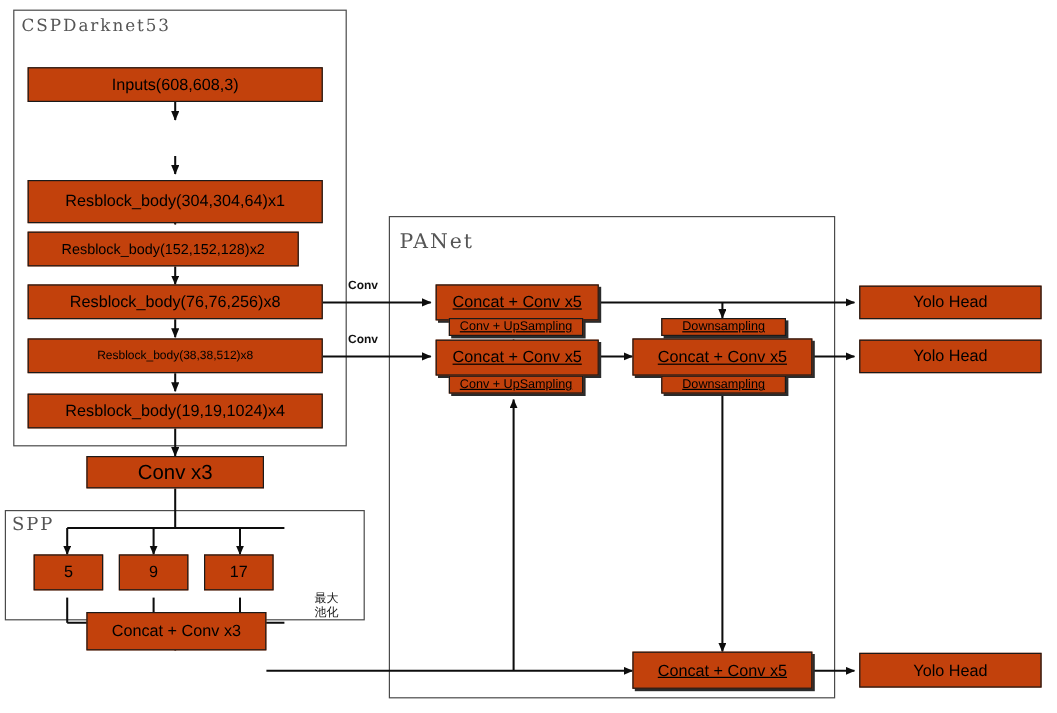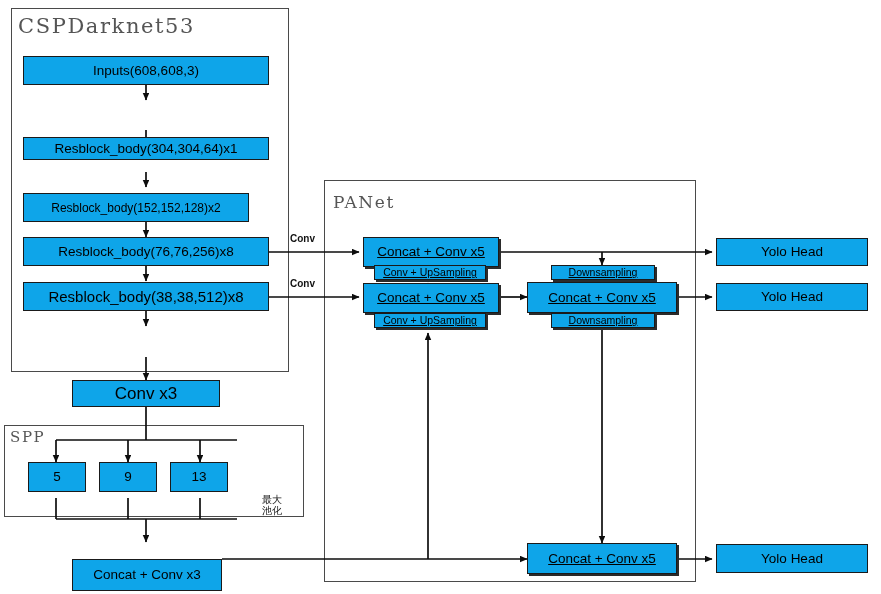--- a/index.html
+++ b/index.html
@@ -22,21 +22,21 @@
     font-family:"DejaVu Serif","Liberation Serif",serif;
     color:#555555;
     letter-spacing:1.6px;
     white-space:nowrap;
   }
 
   
   .box{
     position:absolute;
     box-sizing:border-box;
-    background:#0ea5e9;
+    background:#c2410c;
     border:1.6px solid #1a1a1a;
     display:flex;align-items:center;justify-content:center;
     color:#000000;
     white-space:nowrap;
     line-height:1;
   }
   .box.shadow{ box-shadow:2px 2px 0 0 #2b2b2b;text-decoration:underline; }
   .box.small{ font-size:10.5px; border-width:1.3px; }
 
   .edge-label{
@@ -66,21 +66,21 @@
   }
   svg{position:absolute;left:0;top:0;overflow:visible;}
   .ln{stroke:#0d0d0d;stroke-width:1.7;fill:none;}
 </style>
 </head>
 <body>
 
 <div id="canvas">
 
   <div class="group" style="left:11px;top:8px;width:278px;height:364px;"></div>
-  <div class="group-title" style="left:18px;top:14px;font-size:21px;">CSPDarknet53</div>
+  <div class="group-title" style="left:18px;top:14px;font-size:14px;">CSPDarknet53</div>
 
   <div class="group" style="left:4px;top:425px;width:300px;height:92px;"></div>
   <div class="group-title" style="left:10px;top:428px;font-size:15px;">SPP</div>
 
   <div class="group" style="left:324px;top:180px;width:372px;height:402px;"></div>
   <div class="group-title" style="left:333px;top:192px;font-size:17px;">PANet</div>
 
   <svg width="881" height="594">
     <defs>
       <marker id="ah" markerWidth="9" markerHeight="9" refX="7.4" refY="3.4" orient="auto" markerUnits="userSpaceOnUse">
@@ -130,36 +130,37 @@
     <path class="ln" d="M499,297 L527,297" marker-end="url(#ah)"></path>
 
     <path class="ln" d="M677,297 L712,297" marker-end="url(#ah)"></path>
 
     <path class="ln" d="M602,328 L602,543" marker-end="url(#ah)"></path>
 
     <path class="ln" d="M677,559 L712,559" marker-end="url(#ah)"></path>
   </svg>
 
   <div class="box" style="left:23px;top:56px;width:246px;height:29px;font-size:13.5px;">Inputs(608,608,3)</div>
-  <div class="box" style="left:23px;top:137px;width:246px;height:23px;font-size:13.5px;text-align:right;">Resblock_body(304,304,64)x1</div>
+  <div class="box" style="left:23px;top:150px;width:246px;height:36px;font-size:13.5px;text-align:right;">Resblock_body(304,304,64)x1</div>
   <div class="box" style="left:23px;top:193px;width:226px;height:29px;font-size:12px;">Resblock_body(152,152,128)x2</div>
   <div class="box" style="left:23px;top:237px;width:246px;height:29px;font-size:13.5px;">Resblock_body(76,76,256)x8</div>
-  <div class="box" style="left:23px;top:282px;width:246px;height:29px;font-size:15px;">Resblock_body(38,38,512)x8</div>
+  <div class="box" style="left:23px;top:282px;width:246px;height:29px;font-size:10px;">Resblock_body(38,38,512)x8</div>
+  <div class="box" style="left:23px;top:328px;width:246px;height:29px;font-size:13.5px;">Resblock_body(19,19,1024)x4</div>
 
   <div class="box" style="left:72px;top:380px;width:148px;height:27px;font-size:17px;">Conv x3</div>
 
   <div class="box" style="left:28px;top:462px;width:58px;height:30px;font-size:13.5px;">5</div>
   <div class="box" style="left:99px;top:462px;width:58px;height:30px;font-size:13.5px;">9</div>
-  <div class="box" style="left:170px;top:462px;width:58px;height:30px;font-size:13.5px;">13</div>
+  <div class="box" style="left:170px;top:462px;width:58px;height:30px;font-size:13.5px;">17</div>
   <div class="cjk" style="left:248px;top:463px;width:34px;">
     <div>最大</div>
     <div>池化</div>
   </div>
 
-  <div class="box" style="left:72px;top:559px;width:150px;height:32px;font-size:13.5px;">Concat + Conv x3</div>
+  <div class="box" style="left:72px;top:510px;width:150px;height:32px;font-size:13.5px;">Concat + Conv x3</div>
 
   <div class="edge-label" style="left:290px;top:233px;">Conv</div>
   <div class="edge-label" style="left:290px;top:278px;">Conv</div>
 
   <div class="box shadow" style="left:363px;top:237px;width:136px;height:30px;font-size:13.5px;">Concat + Conv x5</div>
   <div class="box shadow" style="left:363px;top:283px;width:136px;height:30px;font-size:13.5px;">Concat + Conv x5</div>
   <div class="box shadow" style="left:527px;top:282px;width:150px;height:31px;font-size:13.5px;">Concat + Conv x5</div>
   <div class="box shadow" style="left:527px;top:543px;width:150px;height:31px;font-size:13.5px;">Concat + Conv x5</div>
 
   <div class="box small shadow" style="left:374px;top:265px;width:112px;height:15px;">Conv + UpSampling</div>

